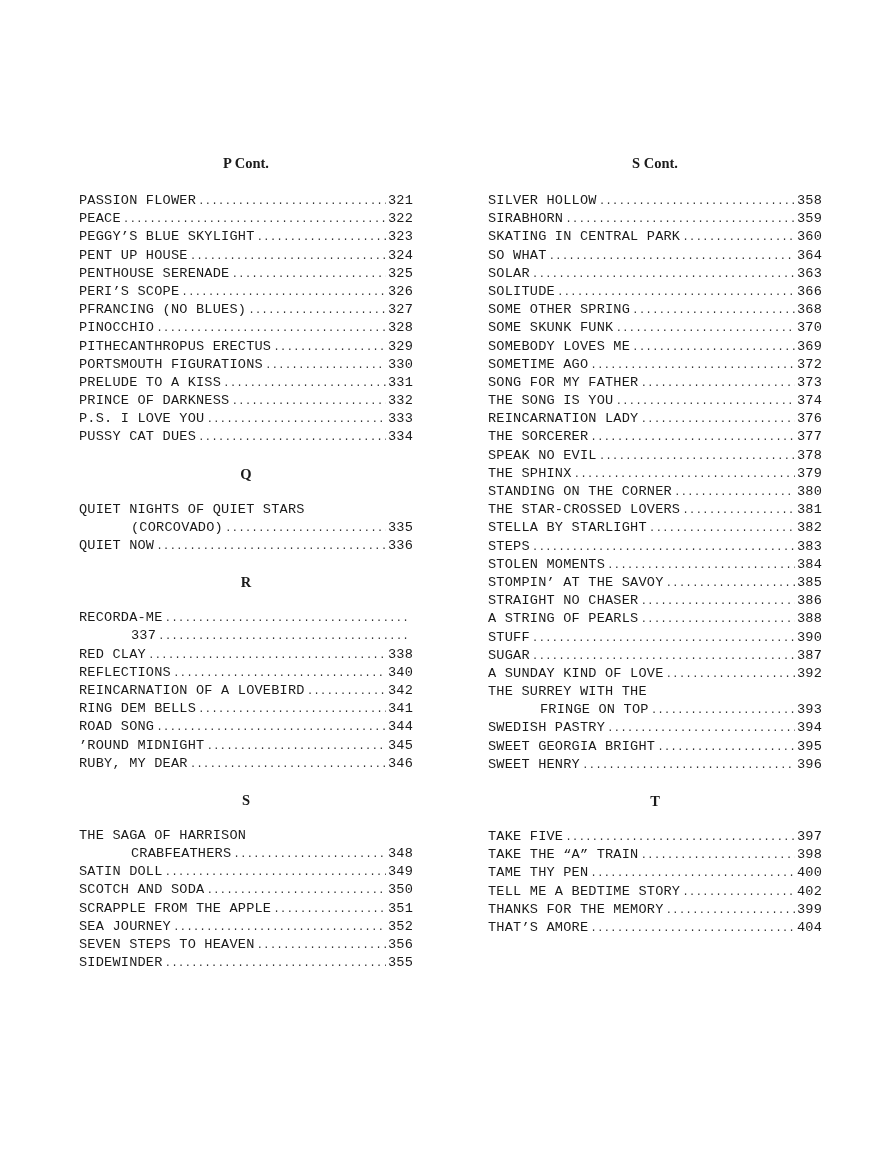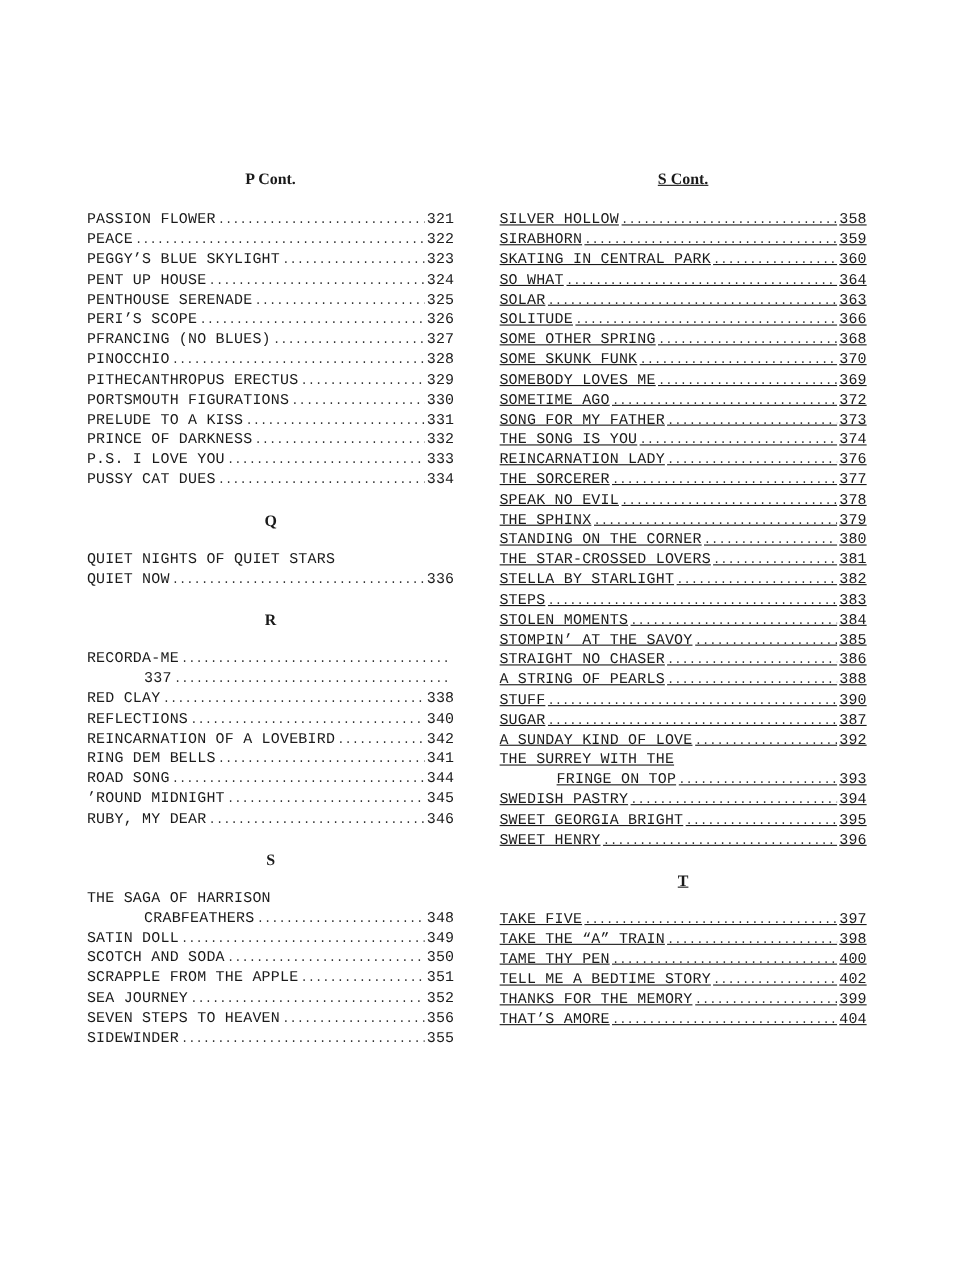--- a/index.html
+++ b/index.html
@@ -1,21 +1,21 @@
 <!DOCTYPE html>
 <html><head>
 <meta charset="utf-8">
 <style>
   html, body { margin: 0; padding: 0; background: #ffffff; }
   body { width: 890px; height: 1152px; position: relative; overflow: hidden;
          font-family: "Liberation Serif", "DejaVu Serif", serif; color: #1a1a1a; }
   .page { position: absolute; left: 0; top: 0; width: 780px; height: 1152px; }
   .col { position: absolute; top: 154px; width: 334px; }
   .col.left { left: 79px; }
-  .col.right { left: 454px; text-decoration: underline; }
+  .col.right { left: 488px; }
   .heading { text-align: center; font-size: 14.5px; height: 18px; line-height: 18px; margin: 0; }
   .gap-top { height: 20px; }
   .gap-sec { height: 18px; }
   .entries { list-style: none; margin: 0; padding: 0; }
   .entry { height: 18.2px; line-height: 18.2px; display: flex; align-items: baseline;
            font-family: "Liberation Mono", "DejaVu Sans Mono", monospace;
            font-size: 13.6px; letter-spacing: 0.2px; white-space: nowrap; overflow: hidden; }
   .entry .title { flex: 0 0 auto; }
   .entry .leader { flex: 1 1 auto; overflow: hidden; margin: 0 2px; color: #333;
                    letter-spacing: 0; font-size: 11px; }
@@ -106,20 +106,25 @@
         </li>
     </ul>
 
     <div class="gap-sec"></div>
     <h2 class="heading">Q</h2>
     <div class="gap-sec"></div>
     <ul class="entries">
       <li class="entry first-line">
           <span class="title">QUIET NIGHTS OF QUIET STARS</span>
         </li>
+      <li class="entry cont">
+          <span class="title">(CORCOVADO)</span>
+          <span class="leader"></span>
+          <span class="page-num">335</span>
+        </li>
       <li class="entry">
           <span class="title">QUIET NOW</span>
           <span class="leader"></span>
           <span class="page-num">336</span>
         </li>
     </ul>
 
     <div class="gap-sec"></div>
     <h2 class="heading">R</h2>
     <div class="gap-sec"></div>

